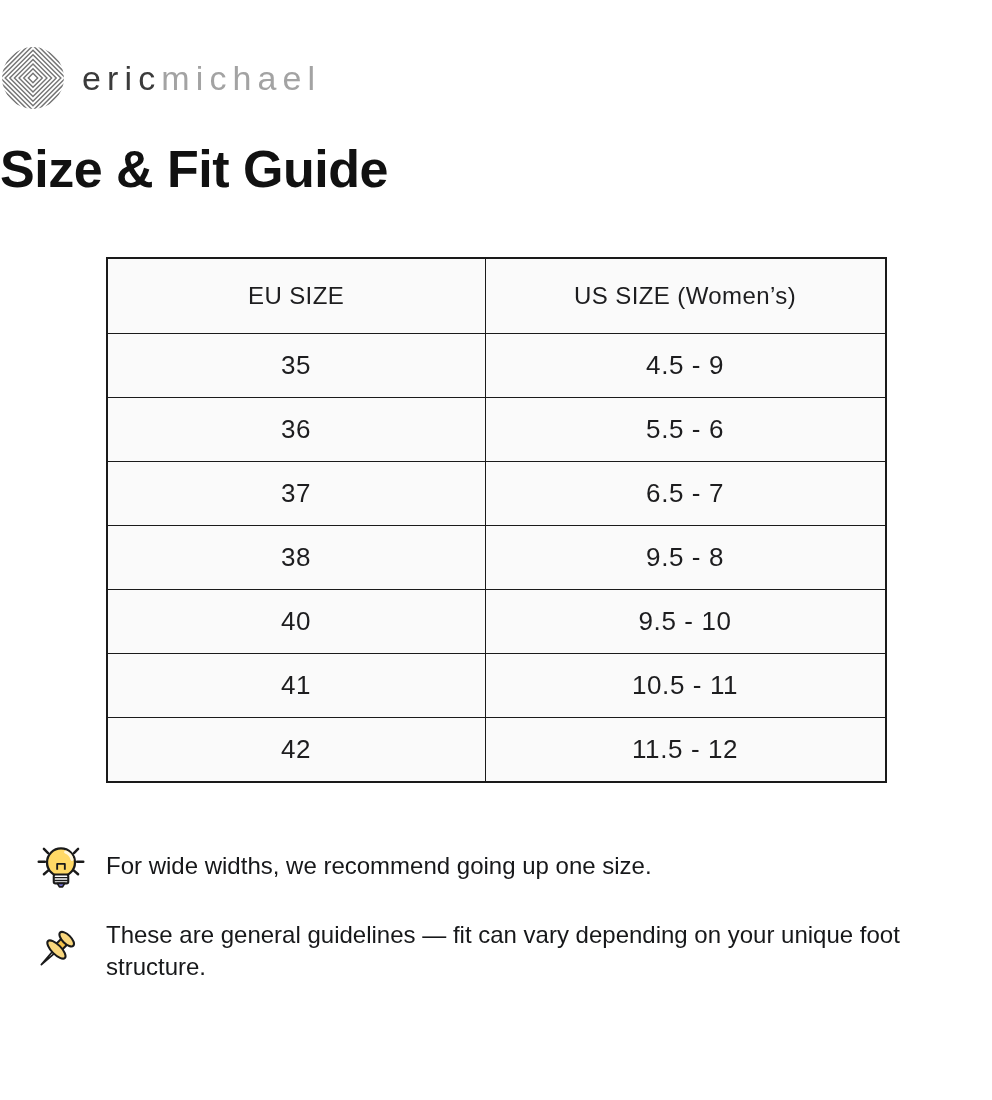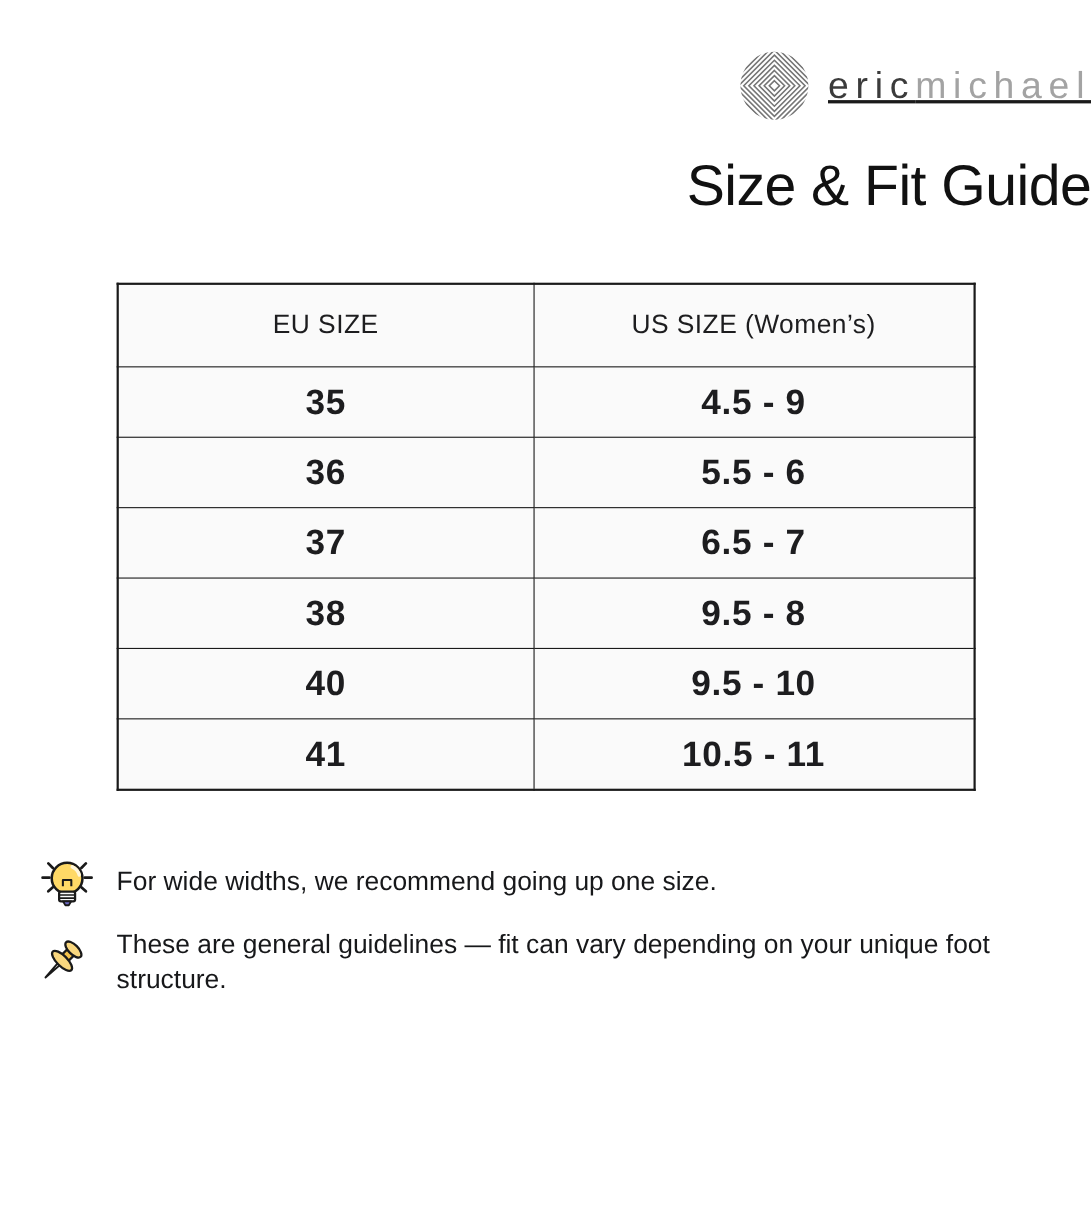--- a/index.html
+++ b/index.html
@@ -10,41 +10,40 @@
     font-family: "Liberation Sans", sans-serif;
     color: #1a1a1a;
     overflow: hidden;
   }
   .page { width: 992px; height: 1100px; padding-top: 44px; }
 
   
   .logo-row {
     display: flex;
     align-items: center;
-    justify-content: flex-end;
+    justify-content: flex-start;
     gap: 16px;
     height: 68px;
-    text-decoration: underline;
   }
   .logo-mark { width: 66px; height: 66px; display: inline-block; }
   .logo-text {
     font-size: 34px;
     letter-spacing: 0.18em;
     white-space: nowrap;
     line-height: 1;
   }
   .logo-dark  { color: #3b3b3b; font-weight: 500; }
   .logo-light { color: #a3a3a3; font-weight: 400; }
 
   
   h1.page-title {
     margin-top: 28px;
-    text-align: right;
+    text-align: left;
     font-size: 52px;
-    font-weight: 400;
+    font-weight: 700;
     letter-spacing: -0.5px;
     color: #111111;
     line-height: 1.15;
   }
 
   
   table.size-table {
     width: 781px;
     margin: 57px auto 0 auto;
     border-collapse: collapse;
@@ -60,33 +59,33 @@
     color: #1d1d1f;
   }
   table.size-table th {
     height: 76px;
     font-size: 24px;
     font-weight: 500;
     letter-spacing: 0.4px;
   }
   table.size-table td {
     height: 64px;
-    font-size: 32px;
-    font-weight: 700;
+    font-size: 26px;
+    font-weight: 400;
     letter-spacing: 0.6px;
   }
   .col-eu { width: 48.6%; }
   .col-us { width: 51.4%; }
 
   
   .notes {
     margin: 54px 30px 0 32px;
     display: flex;
     flex-direction: column;
-    gap: 12px;
+    gap: 24px;
   }
   .note {
     display: flex;
     align-items: center;
     gap: 16px;
   }
   .note-icon { width: 58px; height: 58px; flex: 0 0 58px; display: inline-block; }
   .note-text {
     font-size: 24px;
     line-height: 1.33;
@@ -162,20 +161,24 @@
     <tr>
       <td>40</td>
       <td>9.5 - 10</td>
     </tr>
 
     <tr>
       <td>41</td>
       <td>10.5 - 11</td>
     </tr>
 
+    <tr>
+      <td>42</td>
+      <td>11.5 - 12</td>
+    </tr>
   </tbody>
   </table>
 
   <section class="notes">
 
     <div class="note">
       <span class="note-icon">
         <svg viewBox="0 0 56 56" width="58" height="58" aria-hidden="true">
           <g stroke="#1a1a1a" stroke-width="2.4" stroke-linecap="round">
             <path d="M11.5 11.5 L15.5 15.5"></path>

